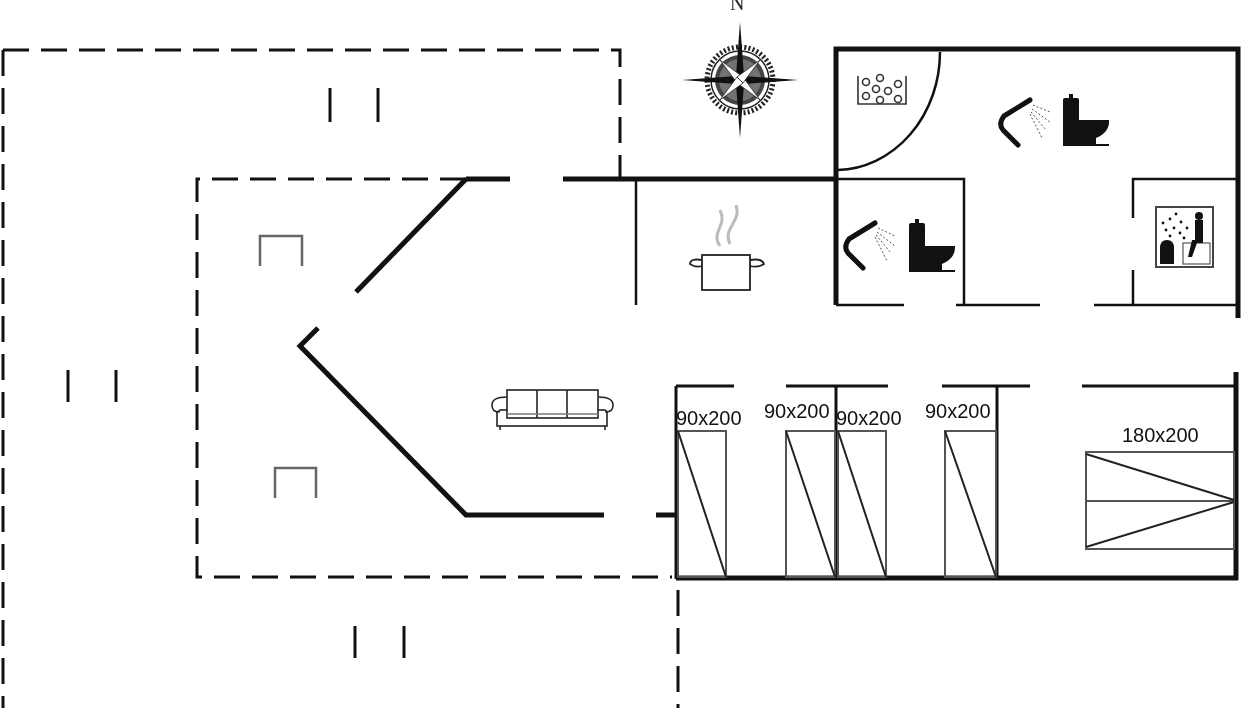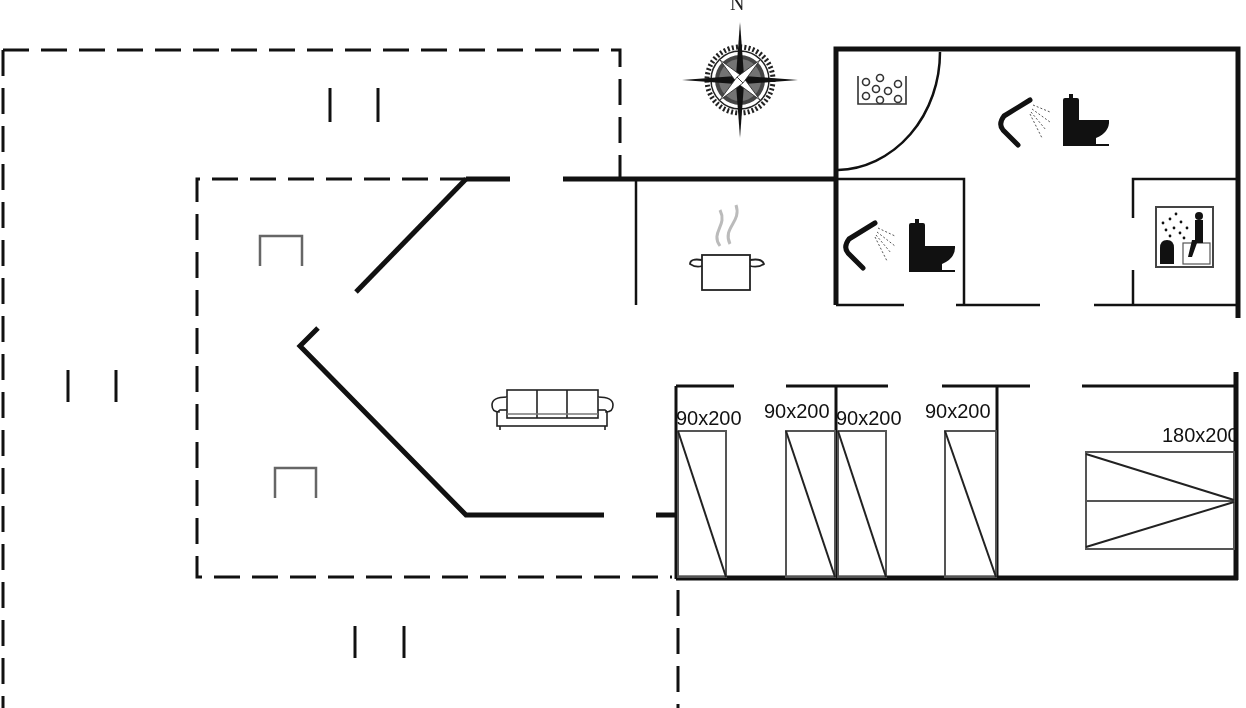--- a/index.html
+++ b/index.html
@@ -193,13 +193,13 @@
     </g>
   </g>
 </svg>
 
 <div class="north">N</div>
 
 <div class="lbl" style="left:676px; top:408px;">90x200</div>
 <div class="lbl" style="left:764px; top:401px;">90x200</div>
 <div class="lbl" style="left:836px; top:408px;">90x200</div>
 <div class="lbl" style="left:925px; top:401px;">90x200</div>
-<div class="lbl" style="left:1162px; top:425px;">180x200</div>
+<div class="lbl" style="left:1122px; top:425px;">180x200</div>
 
 </body></html>

